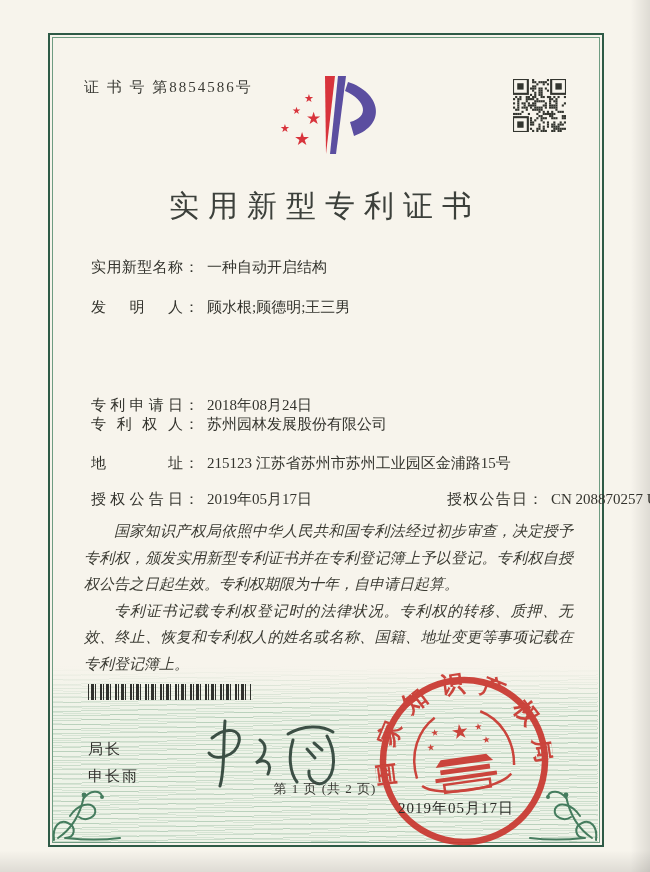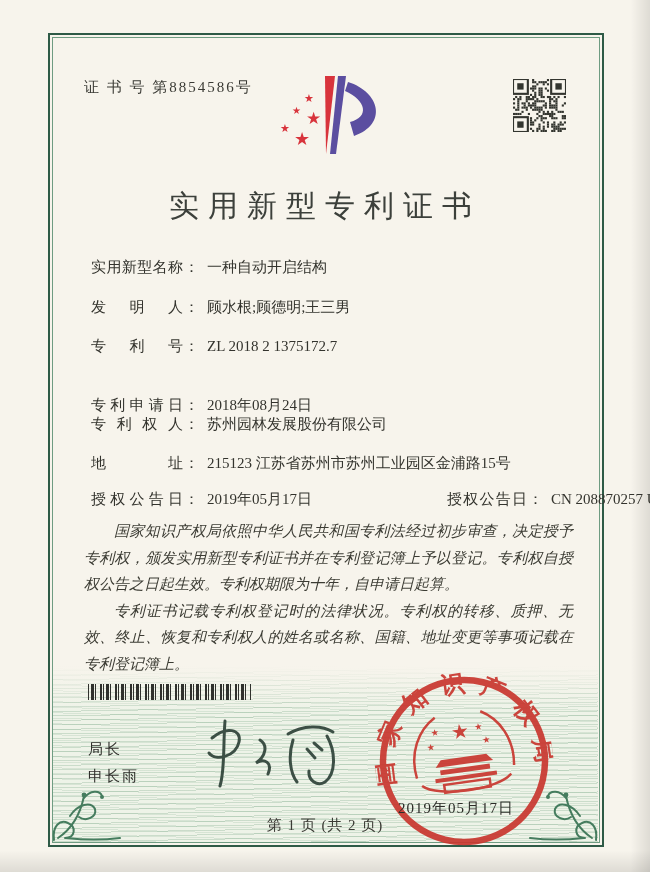--- a/index.html
+++ b/index.html
@@ -39,22 +39,22 @@
       #30312d 12px 14px, transparent 14px 15px);}
   .qr{position:absolute;left:513px;top:79px;z-index:4;}
   .logo{position:absolute;left:268px;top:72px;z-index:4;}
   .seal{position:absolute;left:375px;top:672px;z-index:4;transform:rotate(-8deg);opacity:.92;}
   .seal-date{position:absolute;left:398px;top:799px;z-index:6;font-size:15px;
     letter-spacing:1px;color:#2c2c28;}
   .commissioner{position:absolute;left:88px;top:735px;z-index:5;
     font-family:Liberation Sans, sans-serif;font-size:15px;
     letter-spacing:2px;color:#2e2e2a;line-height:27px;}
   .signature{position:absolute;left:196px;top:716px;z-index:5;}
-  .footer{position:absolute;left:0;top:816px;width:650px;text-align:center;z-index:5;
-    font-size:15px;color:#3a3a34;letter-spacing:1px;}
+  .footer{position:absolute;left:0;top:780px;width:650px;text-align:center;z-index:5;
+    font-size:13px;color:#3a3a34;letter-spacing:1px;}
 </style>
 </head>
 <body>
 
 <div class="page">
 
   <div class="guilloche"></div>
 
   <div class="frame">
     <div class="frame-inner"></div>
@@ -301,23 +301,20 @@
     </svg>
 
   <div class="doc-title">实用新型专利证书</div>
 
   <div class="row" style="top:258px">
     <span class="lbl">实用新型名称</span><span class="colon">：</span><span>一种自动开启结构</span>
   </div>
   <div class="row" style="top:298px">
     <span class="lbl">发明人</span><span class="colon">：</span><span>顾水根;顾德明;王三男</span>
   </div>
-  <div class="row" style="top:337px">
-    <span class="lbl">专利号</span><span class="colon">：</span><span>ZL 2018 2 1375172.7</span>
-  </div>
   <div class="row" style="top:396px">
     <span class="lbl">专利申请日</span><span class="colon">：</span><span>2018年08月24日</span>
   </div>
   <div class="row" style="top:415px">
     <span class="lbl">专利权人</span><span class="colon">：</span><span>苏州园林发展股份有限公司</span>
   </div>
   <div class="row" style="top:454px">
     <span class="lbl">地址</span><span class="colon">：</span><span>215123 江苏省苏州市苏州工业园区金浦路15号</span>
   </div>
   <div class="row" style="top:490px">

